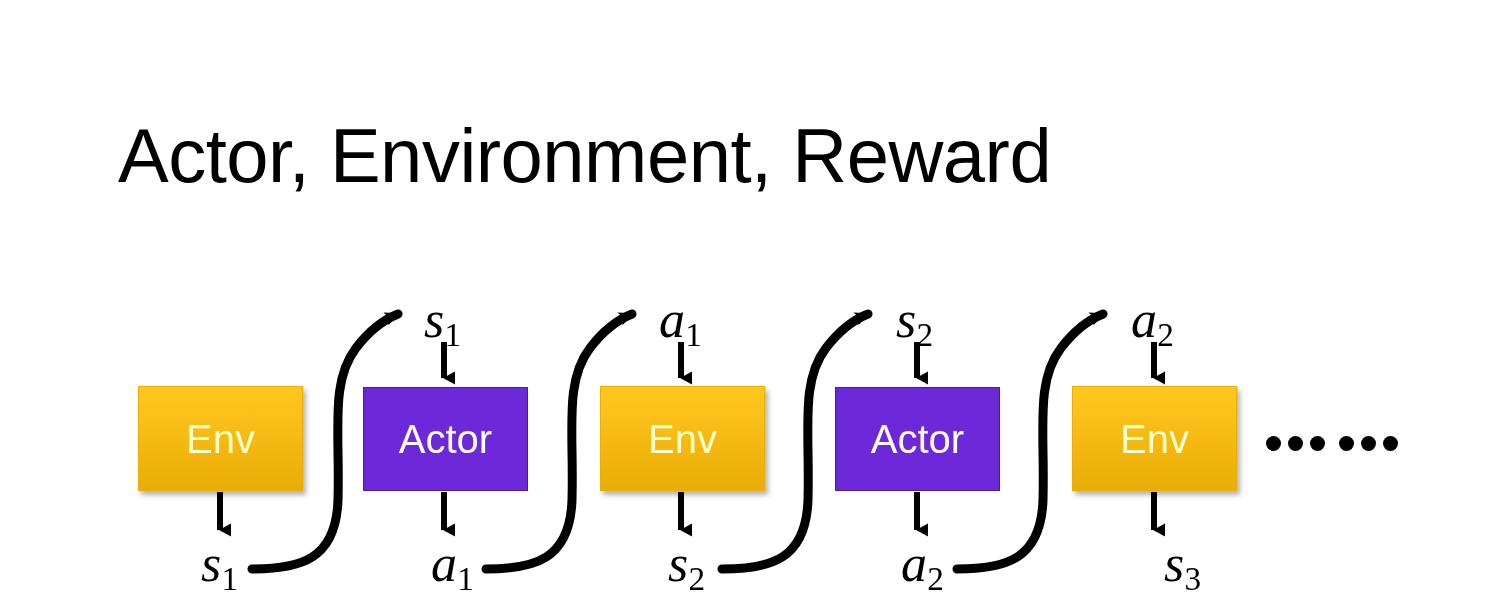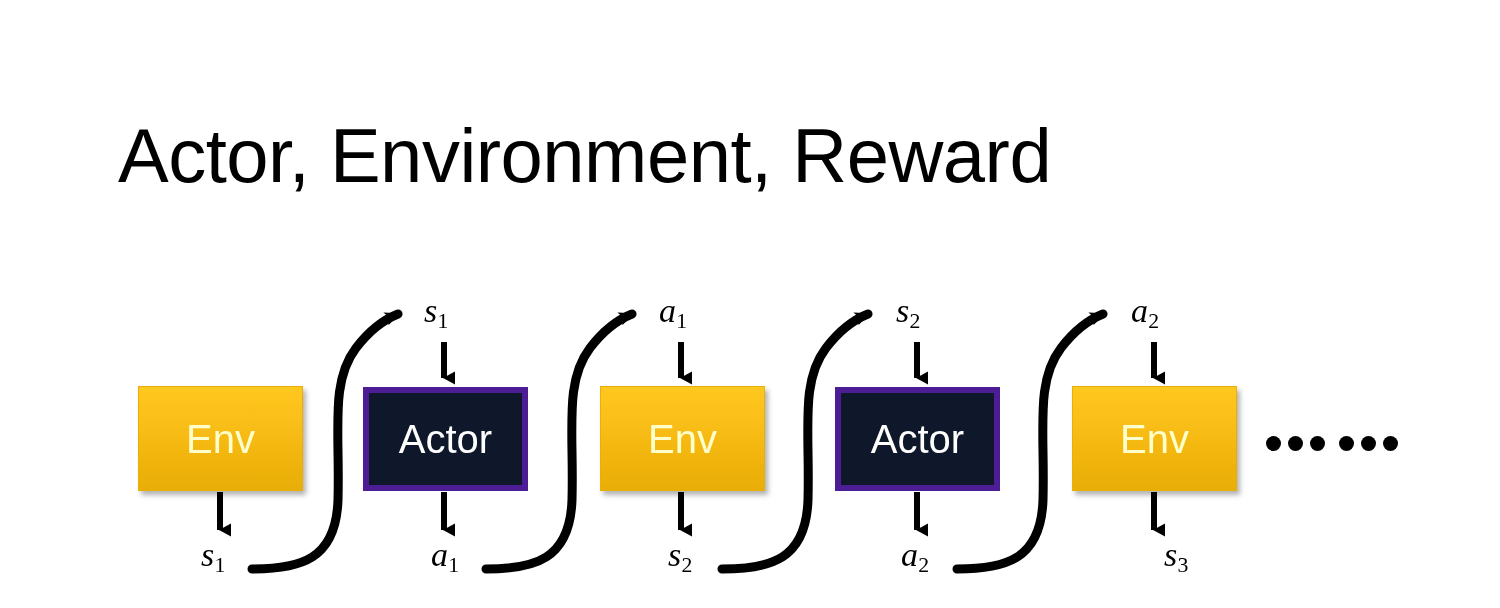--- a/index.html
+++ b/index.html
@@ -48,31 +48,31 @@
     white-space: nowrap;
   }
   .node-box.env {
     background: linear-gradient(to bottom, #FFC81E 0%, #FBC01A 28%, #F0B40C 72%, #E8AE07 100%);
     color: #FFFFCC;
     border: 1px solid #E9AF08;
     box-shadow: 3px 4px 5px rgba(0,0,0,0.30);
     text-align: right;
   }
   .node-box.actor {
-    background: #0f172a;
+    background: #6d28d9;
     color: #FFFFFF;
-    border: 6px solid #4c1d95;
+    border: 1px solid #4c1d95;
     box-shadow: none;
     text-align: center;
   }
   .sym {
     position: absolute;
     font-family: "Liberation Serif", serif;
     font-style: italic;
-    font-size: 34px;
+    font-size: 52px;
     color: #000000;
     line-height: 1;
     white-space: nowrap;
   }
   .sym sub {
     font-style: normal;
     font-size: 0.64em;
     vertical-align: baseline;
     position: relative;
     top: 0.26em;

